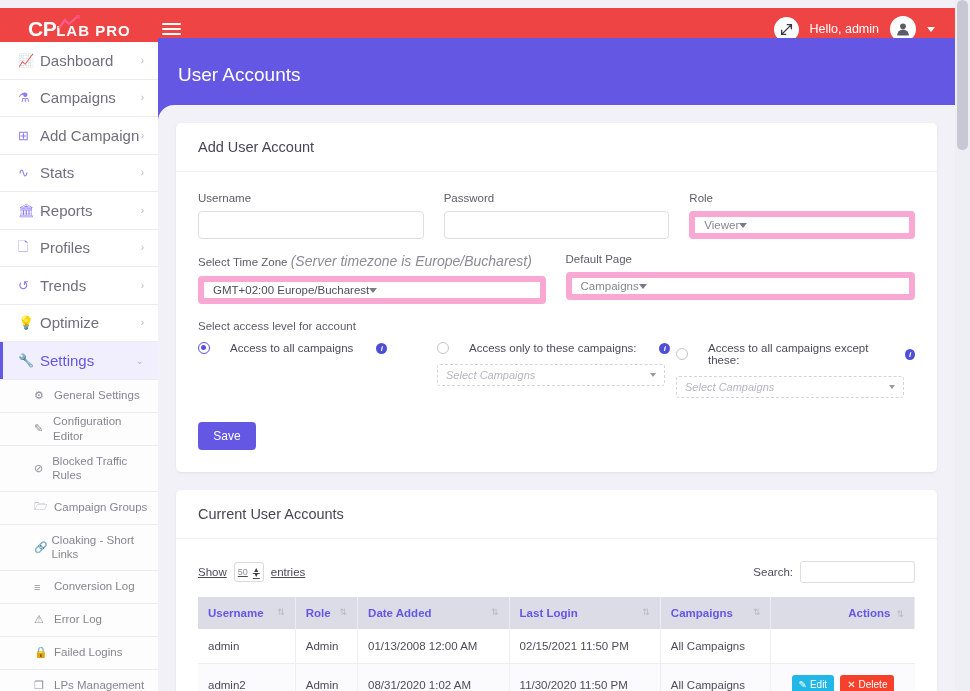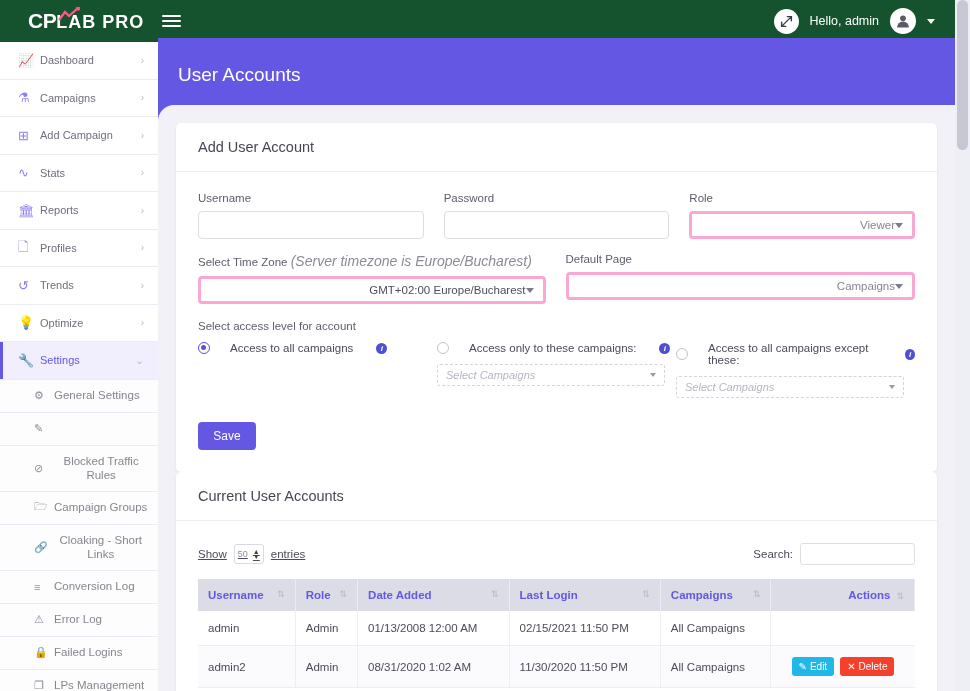--- a/index.html
+++ b/index.html
@@ -6,34 +6,34 @@
   html, body {
     width: 970px; height: 691px;
     font-family: "Liberation Sans", sans-serif;
     overflow: hidden;
     background: #f1f1f7;
   }
   .app { position: relative; width: 970px; height: 691px; overflow: hidden; }
 
   
   .topbar {
-    position: absolute; top: 0; left: 0; width: 955px; height: 42px;
-    background: #14532d;
+    position: absolute; top: 8px; left: 0; width: 955px; height: 42px;
+    background: #ef4444;
     display: flex; align-items: center;
   }
   .brand {
     width: 158px; height: 42px; display: flex; align-items: center;
     padding-left: 28px; position: relative;
   }
   .logo-txt {
     color: #fff; font-size: 17px; font-weight: bold; letter-spacing: .4px;
     display: flex; align-items: baseline;
   }
   .logo-cp { font-size: 21px; letter-spacing: -.5px; }
-  .logo-lab { font-size: 18px; letter-spacing: 1px; }
+  .logo-lab { font-size: 15px; letter-spacing: 1px; }
   .logo-spark {
     position: absolute; left: 58px; top: 7px; width: 22px; height: 14px;
   }
   .hamburger { margin-left: 4px; display: flex; flex-direction: column; gap: 3px; cursor: pointer; }
   .hamburger span { display: block; width: 19px; height: 2px; background: #fff; border-radius: 1px; }
   .topbar-right {
     margin-left: auto; display: flex; align-items: center; gap: 11px; padding-right: 20px;
   }
   .expand-btn {
     width: 25px; height: 25px; border-radius: 50%; background: #fff;
@@ -56,81 +56,81 @@
   }
   .nav-item {
     height: 37.5px; display: flex; align-items: center;
     border-bottom: 1px solid #eceaf3; padding-left: 18px;
     cursor: pointer; position: relative;
   }
   .nav-icon {
     width: 22px; color: #8d7ff0; font-size: 13px;
     display: flex; align-items: center; justify-content: flex-start;
   }
-  .nav-label { font-size: 11px; color: #6f6f7e; flex: 1; }
+  .nav-label { font-size: 15px; color: #6f6f7e; flex: 1; }
   .nav-chev { font-size: 10px; color: #b9b9c6; padding-right: 14px; }
   .nav-item.active { background: #f1effd; }
   .nav-item.active::before {
     content: ""; position: absolute; left: 0; top: 0; bottom: 0;
     width: 3px; background: #6457e3;
   }
   .nav-item.active .nav-label { color: #6457e3; }
   .nav-item.active .nav-icon { color: #6457e3; }
   .sub-item {
     min-height: 33px; display: flex; align-items: center;
     border-bottom: 1px solid #eceaf3; padding-left: 34px; padding-right: 8px;
     cursor: pointer; background: #fdfdfe;
   }
   .sub-icon { width: 20px; color: #8d8d9b; font-size: 11px; }
-  .sub-label { font-size: 11.5px; color: #86868f; line-height: 1.25; text-align: center; }
+  .sub-label { font-size: 11.5px; color: #86868f; line-height: 1.25; }
   .sub-item.two-line { min-height: 46px; }
 
   
   .main {
     position: absolute; top: 38px; left: 158px; width: 797px; height: 649px;
     background: #6457e3;
   }
   .page-title {
     color: #fff; font-size: 19px; font-weight: normal;
     padding: 26px 0 0 20px;
   }
   .content {
     position: absolute; top: 67px; left: 0; width: 797px; height: 582px;
     background: #f1f1f7; border-top-left-radius: 16px;
     padding: 18px 18px 0 18px;
   }
 
   .card {
     background: #fff; border-radius: 5px;
     box-shadow: 0 1px 3px rgba(0,0,0,.07);
-    margin-bottom: 0;
+    margin-bottom: 18px;
   }
   .card-head {
     padding: 16px 22px; border-bottom: 1px solid #eeeef3;
     font-size: 14.5px; color: #464655;
   }
   .card-body { padding: 20px 22px 22px 22px; }
 
   .form-row { display: flex; gap: 20px; margin-bottom: 14px; }
   .form-group { display: flex; flex-direction: column; }
   .g3 { width: 230px; }
   .g-tz { width: 352px; }
   .g-dp { width: 354px; }
   .lbl { font-size: 11.5px; color: #5d5d6b; margin-bottom: 7px; }
   .lbl .hint { font-size: 14px; font-style: italic; color: #8b8b98; }
   .inp {
     height: 28px; border: 1px solid #dededf; border-radius: 4px;
     background: #fff; font-size: 11.5px; color: #4b4b59;
     padding: 0 9px; outline: none; font-family: inherit; width: 100%;
   }
   .sel {
-    height: 28px; border: 3px solid #f9a8d4; border-radius: 4px;
+    height: 28px; border: 6px solid #f9a8d4; border-radius: 4px;
     background: #fff; font-size: 11.5px; color: #868693;
     padding: 0 9px; width: 100%;
-    display: flex; align-items: center; justify-content: flex-end;
+    display: flex; align-items: center; justify-content: flex-start;
     cursor: pointer;
   }
   .sel.dark { color: #4d4d5b; }
   .caret-g {
     width: 0; height: 0; border-left: 4px solid transparent;
     border-right: 4px solid transparent; border-top: 5px solid #7a7a88;
   }
 
   .access-label { font-size: 11.5px; color: #5d5d6b; margin: 16px 0 10px 0; }
   .radio-row { display: flex; }
@@ -310,20 +310,21 @@
           <span class="nav-chev">⌄</span>
         </div>
       </div>
     <div id="sub-list">
         <div class="sub-item">
           <span class="sub-icon">⚙</span>
           <span class="sub-label">General Settings</span>
         </div>
         <div class="sub-item">
           <span class="sub-icon">✎</span>
+          <span class="sub-label">Configuration Editor</span>
         </div>
         <div class="sub-item two-line">
           <span class="sub-icon">⊘</span>
           <span class="sub-label">Blocked Traffic Rules</span>
         </div>
         <div class="sub-item">
           <span class="sub-icon">🗁</span>
           <span class="sub-label">Campaign Groups</span>
         </div>
         <div class="sub-item two-line">

